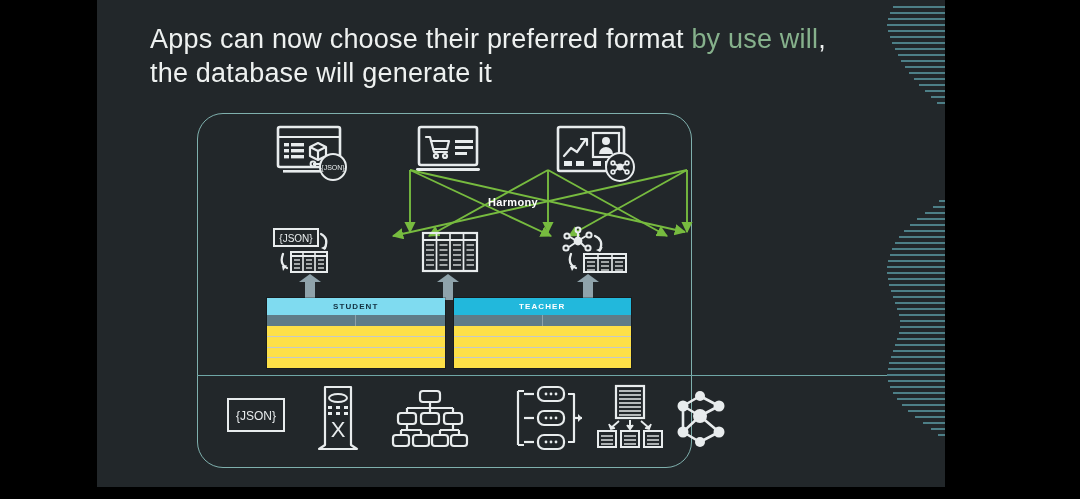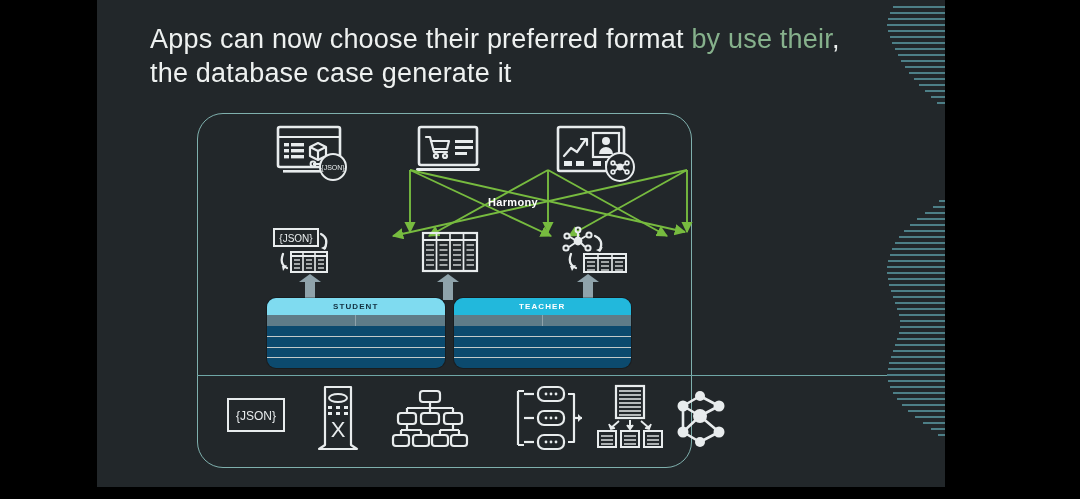--- a/index.html
+++ b/index.html
@@ -27,21 +27,21 @@
 
   
   .appicon{position:absolute;}
 
   
   .harmony{position:absolute;left:316px;top:196px;width:200px;text-align:center;
            color:#ffffff;font-size:11px;font-weight:bold;letter-spacing:.3px;}
 
   
   .cards{position:absolute;left:170px;top:298px;width:364px;height:70px;display:flex;gap:9px;}
-  .card{flex:1;background:#0c4a6e;border-radius:9px;overflow:hidden;display:flex;flex-direction:column;
+  .card{flex:1;background:#fde047;border-radius:0;overflow:hidden;display:flex;flex-direction:column;
         box-shadow:0 0 0 1px rgba(0,0,0,.25);}
   .card-head{height:17px;line-height:17px;text-align:center;font-size:8px;font-weight:bold;letter-spacing:1.1px;}
   .card-sub{height:11px;background:#5f7c88;display:flex;}
   .card-sub span{flex:1;border-right:1px solid #8fa3ab;}
   .card-sub span:last-child{border-right:none;}
   .card-rows{flex:1;display:flex;flex-direction:column;}
   .card-rows i{flex:1;border-bottom:1px solid #c3c9c9;display:block;}
   .card-rows i:last-child{border-bottom:none;}
 
   
@@ -53,22 +53,22 @@
 
   svg{display:block;overflow:visible;}
 </style>
 </head>
 <body>
 
 <div class="stage">
   <div class="slide">
 
     <div class="title">
-      <span>Apps can now choose their preferred format </span><span class="accent">by use their</span><span>,</span><br>
-      <span>the database case generate it</span>
+      <span>Apps can now choose their preferred format </span><span class="accent">by use will</span><span>,</span><br>
+      <span>the database will generate it</span>
     </div>
 
     <div class="panel"></div>
     <div class="divider-h"></div>
     <div class="divider-in"></div>
 
     <div class="appicon" style="left:180px;top:126px;">
       <svg width="72" height="56" viewBox="0 0 72 56">
         <rect x="1" y="1" width="62" height="40" rx="2" fill="none" stroke="#e8eced" stroke-width="2.6"></rect>
         <line x1="1" y1="11" x2="63" y2="11" stroke="#e8eced" stroke-width="2.2"></line>

